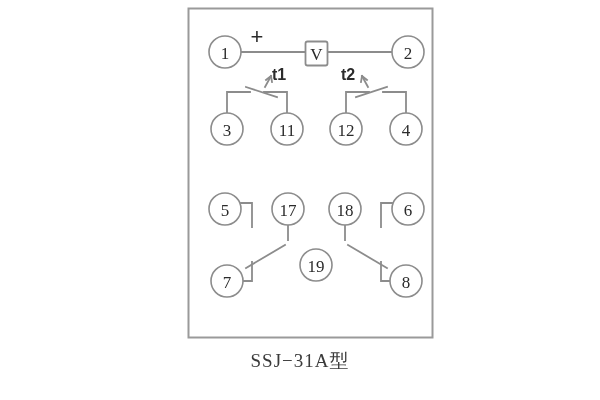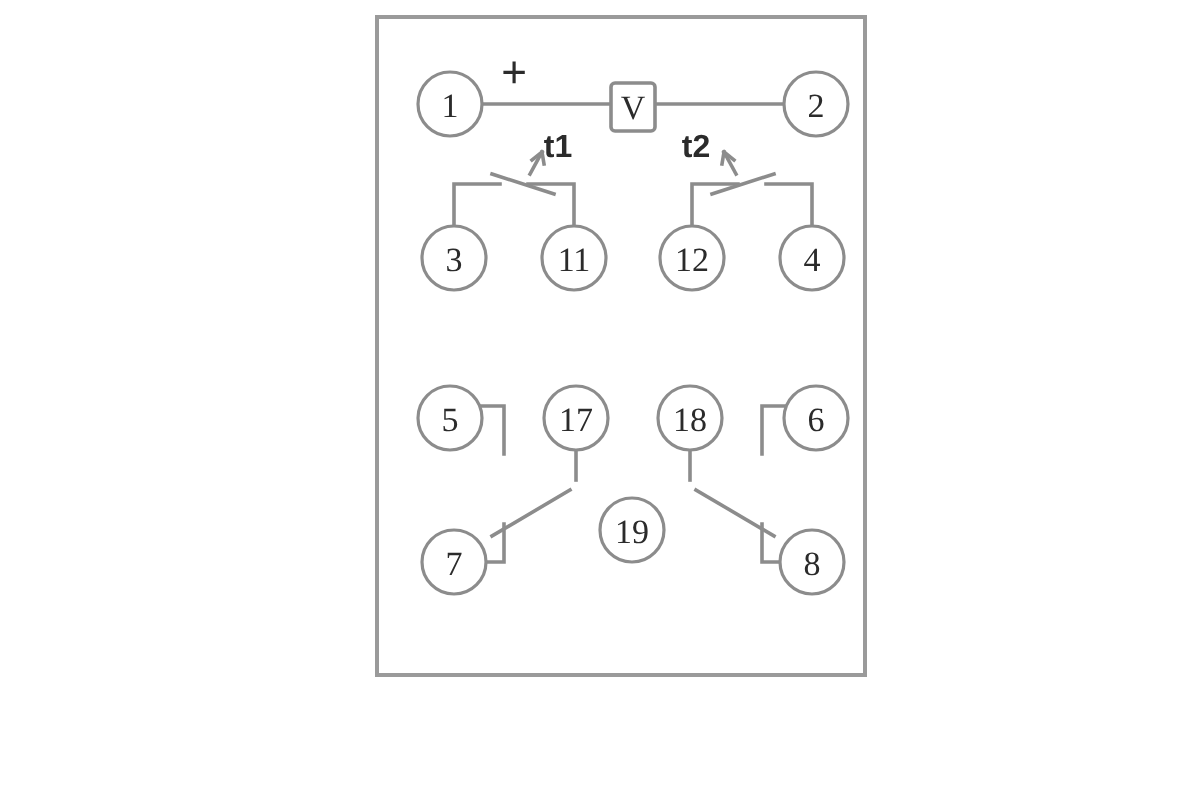--- a/index.html
+++ b/index.html
@@ -155,14 +155,15 @@
       <circle class="terminal-circle" cx="316" cy="265" r="16" fill="#ffffff" stroke="#8c8c8c" stroke-width="1.6"></circle>
       <text class="terminal-label" x="316" y="266">19</text>
 
       <circle class="terminal-circle" cx="406" cy="281" r="16" fill="#ffffff" stroke="#8c8c8c" stroke-width="1.6"></circle>
       <text class="terminal-label" x="406" y="282">8</text>
 
     </g>
 
   </svg>
 
+  <div id="caption">SSJ−31A型</div>
 
 </div>
 
 </body></html>

